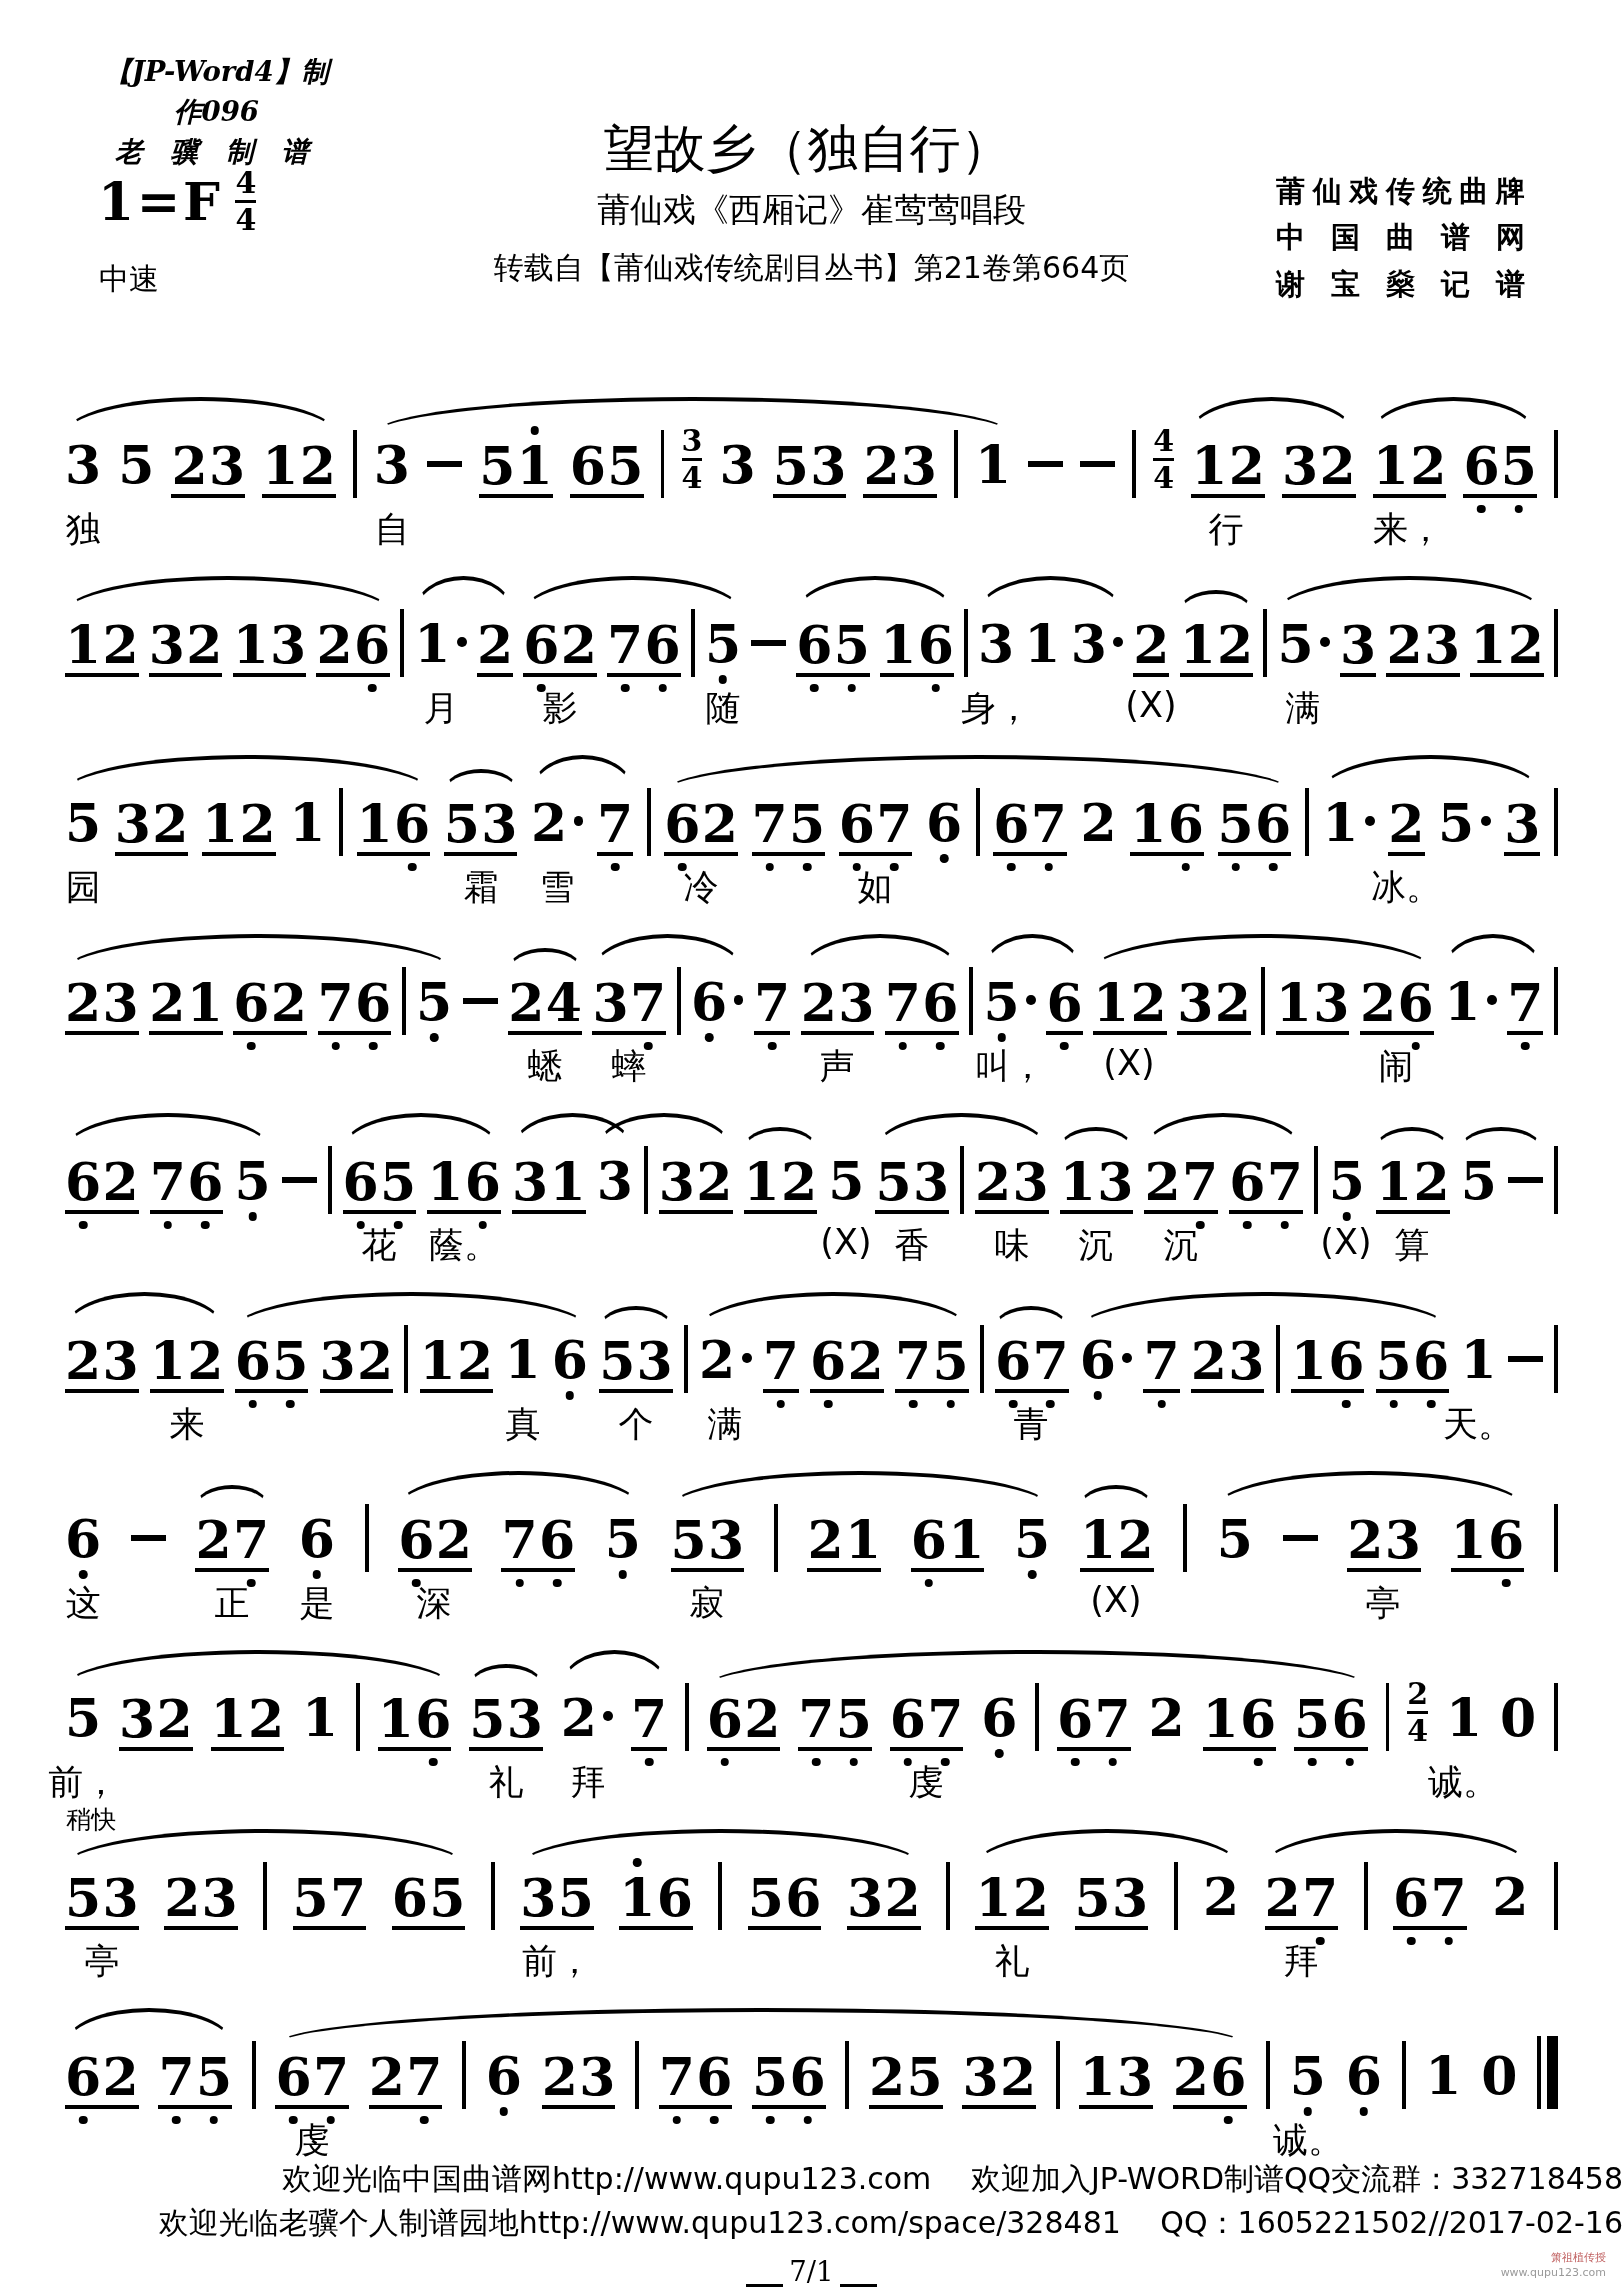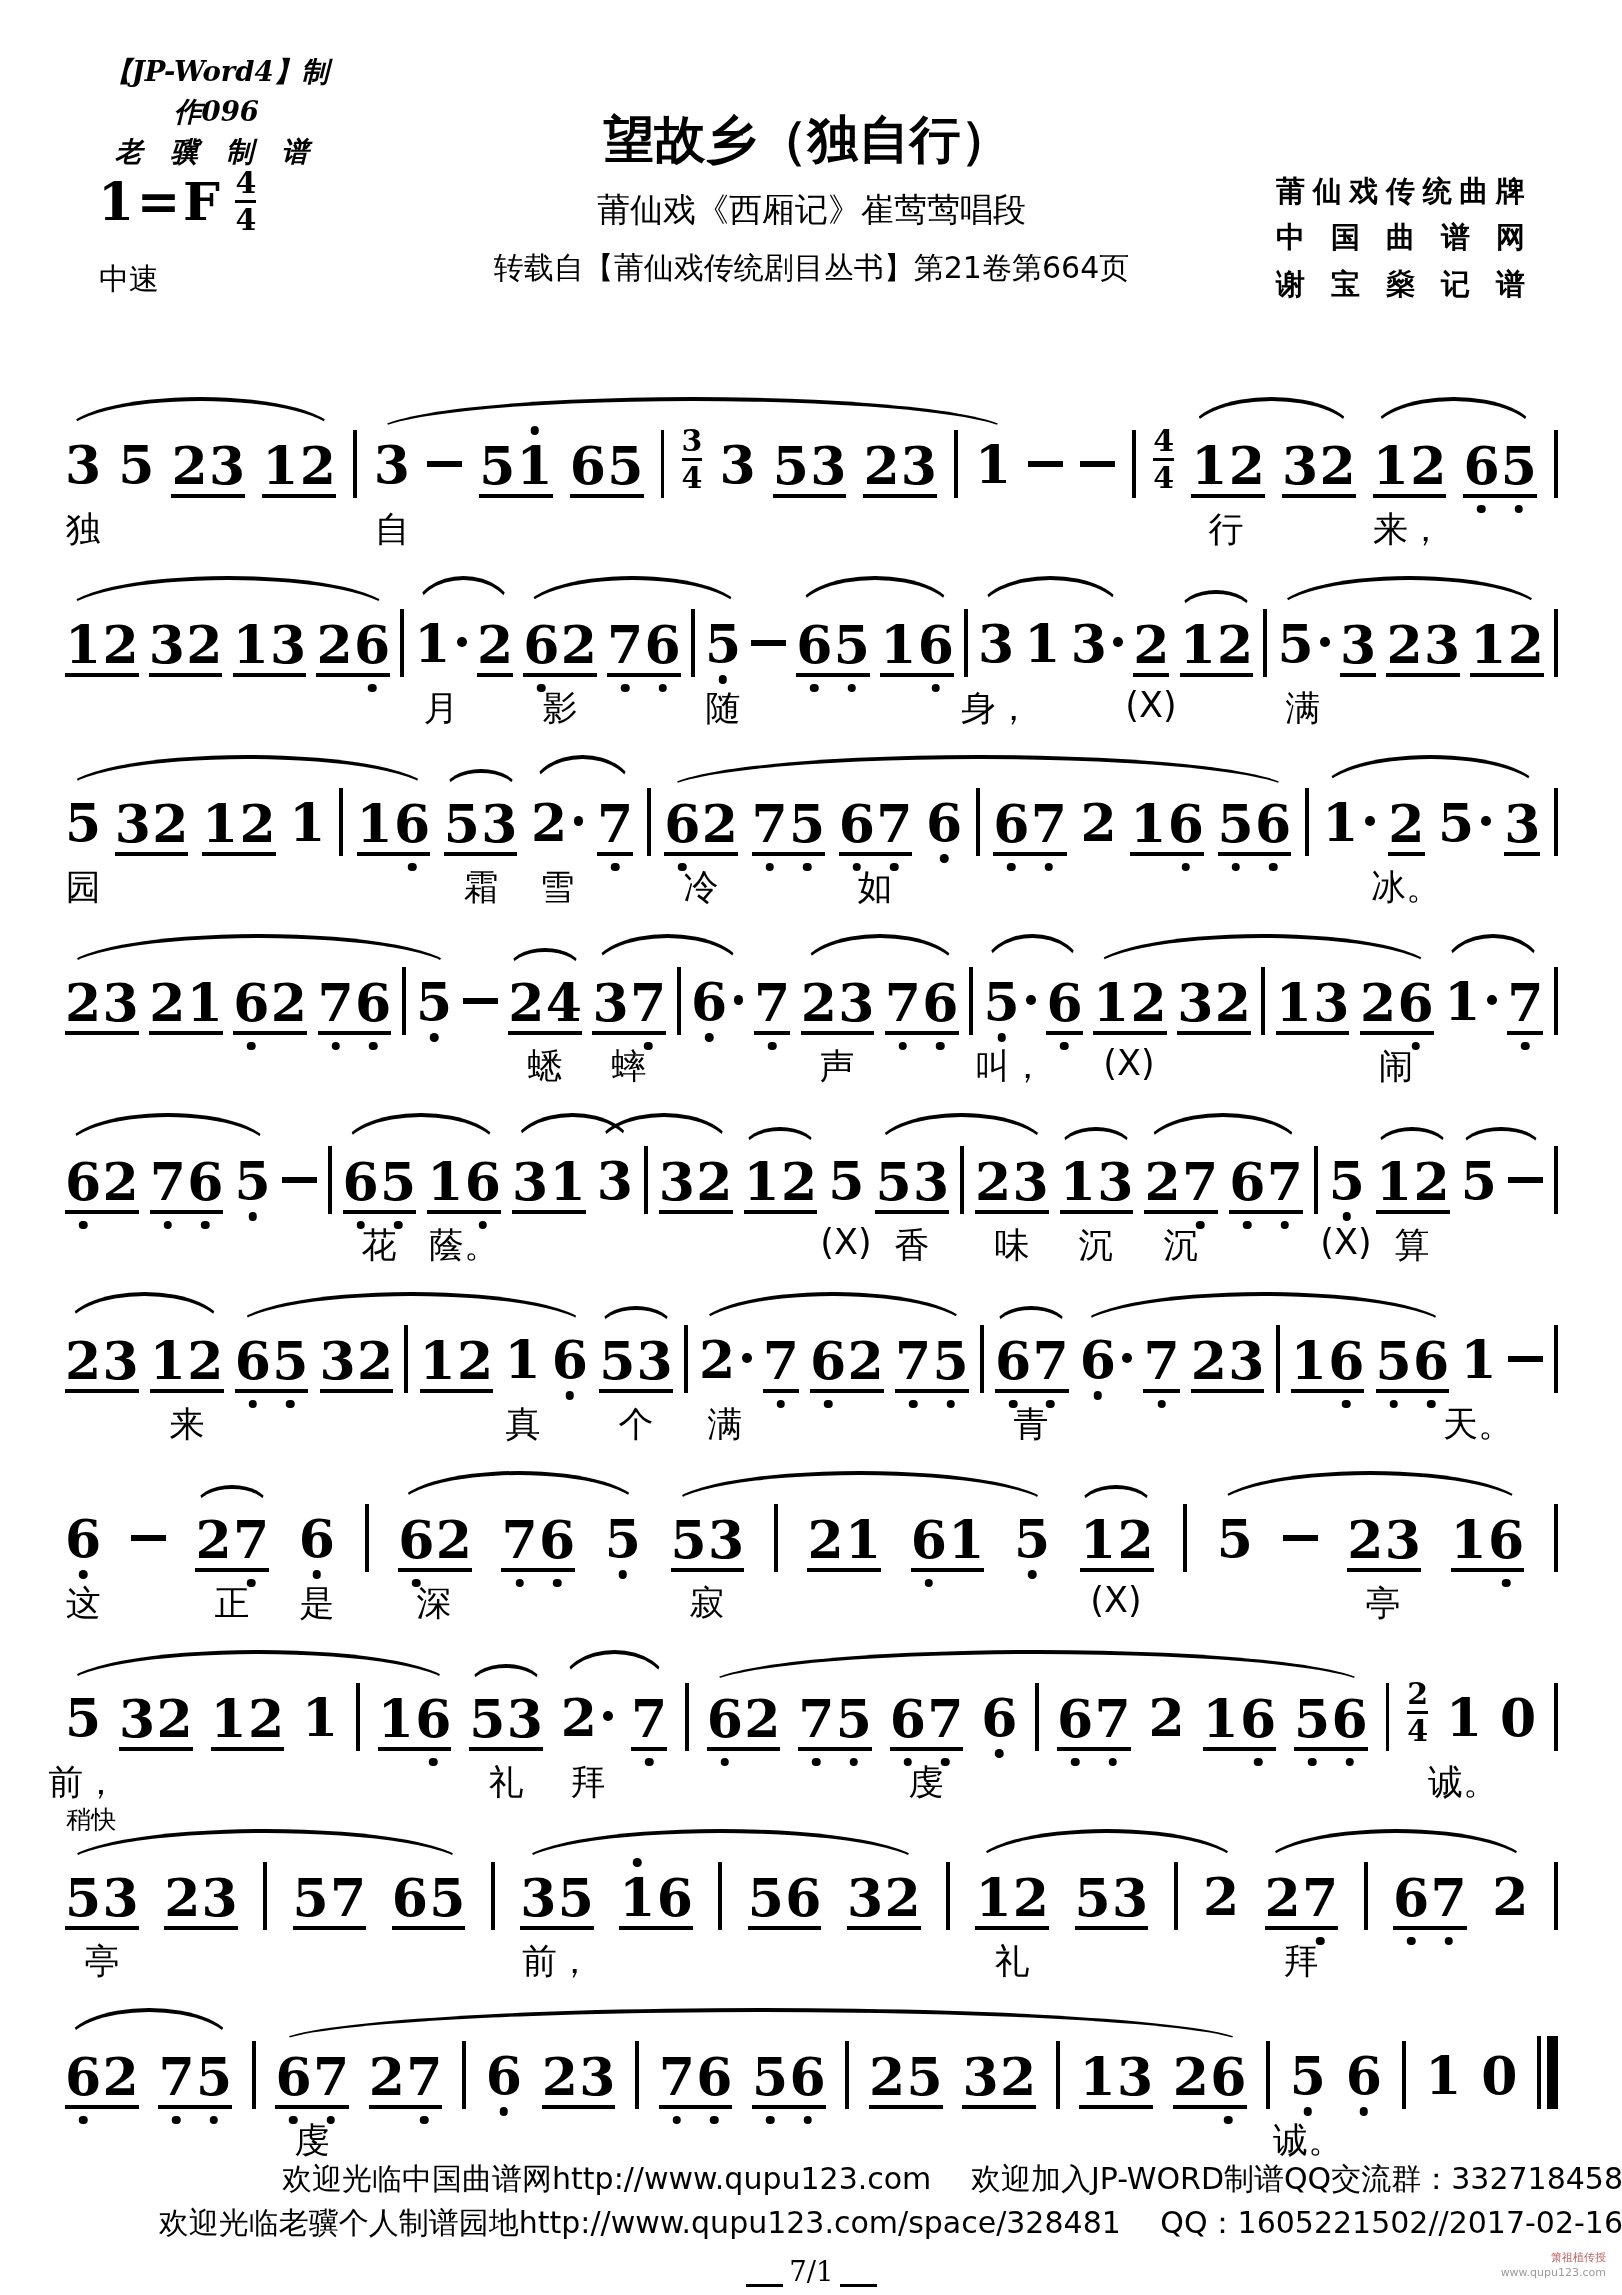--- a/index.html
+++ b/index.html
@@ -11,22 +11,22 @@
   .maker{position:absolute;left:92px;top:0;width:249px;text-align:center;
          font-family:"DejaVu Serif",serif;font-style:italic;font-weight:700;
          font-size:27.5px;line-height:1.45;}
   .maker .m2{letter-spacing:9.2px;}
   .keyblock{position:absolute;left:98px;top:116px;display:flex;align-items:center;gap:13px;}
   .key{font-family:"DejaVu Serif",serif;font-weight:700;font-size:52px;letter-spacing:2.6px;}
   .frac{display:inline-flex;flex-direction:column;align-items:center;
         font-family:"DejaVu Serif",serif;font-weight:700;font-size:30px;line-height:1;}
   .frac .fd{border-top:3.9px solid #000;padding-top:2px;margin-top:2px;}
   .tempo{position:absolute;left:99px;top:207px;font-size:30px;}
-  .title{position:absolute;left:0;right:8px;top:46px;margin:8px;text-align:center;
-         font-size:51px;font-weight:700;}
+  .title{position:absolute;left:0;right:8px;top:46px;margin:17px;text-align:center;
+         font-size:51px;font-weight:400;}
   .subtitle{position:absolute;left:0;right:0;top:136px;text-align:center;font-size:33px;}
   .source{position:absolute;left:0;right:0;top:196px;text-align:center;font-size:30px;}
   .credits{position:absolute;right:98px;top:116px;width:249px;font-size:29px;line-height:1.6;}
   .credits div{text-align:justify;text-align-last:justify;font-weight:bold;}
 
   
   .score{margin-top:0;}
   .system{position:relative;margin:0 65px;padding-top:37px;}
   .notes{position:relative;display:flex;justify-content:space-between;align-items:flex-end;height:92px;}
   .tok{display:flex;align-items:flex-end;}

